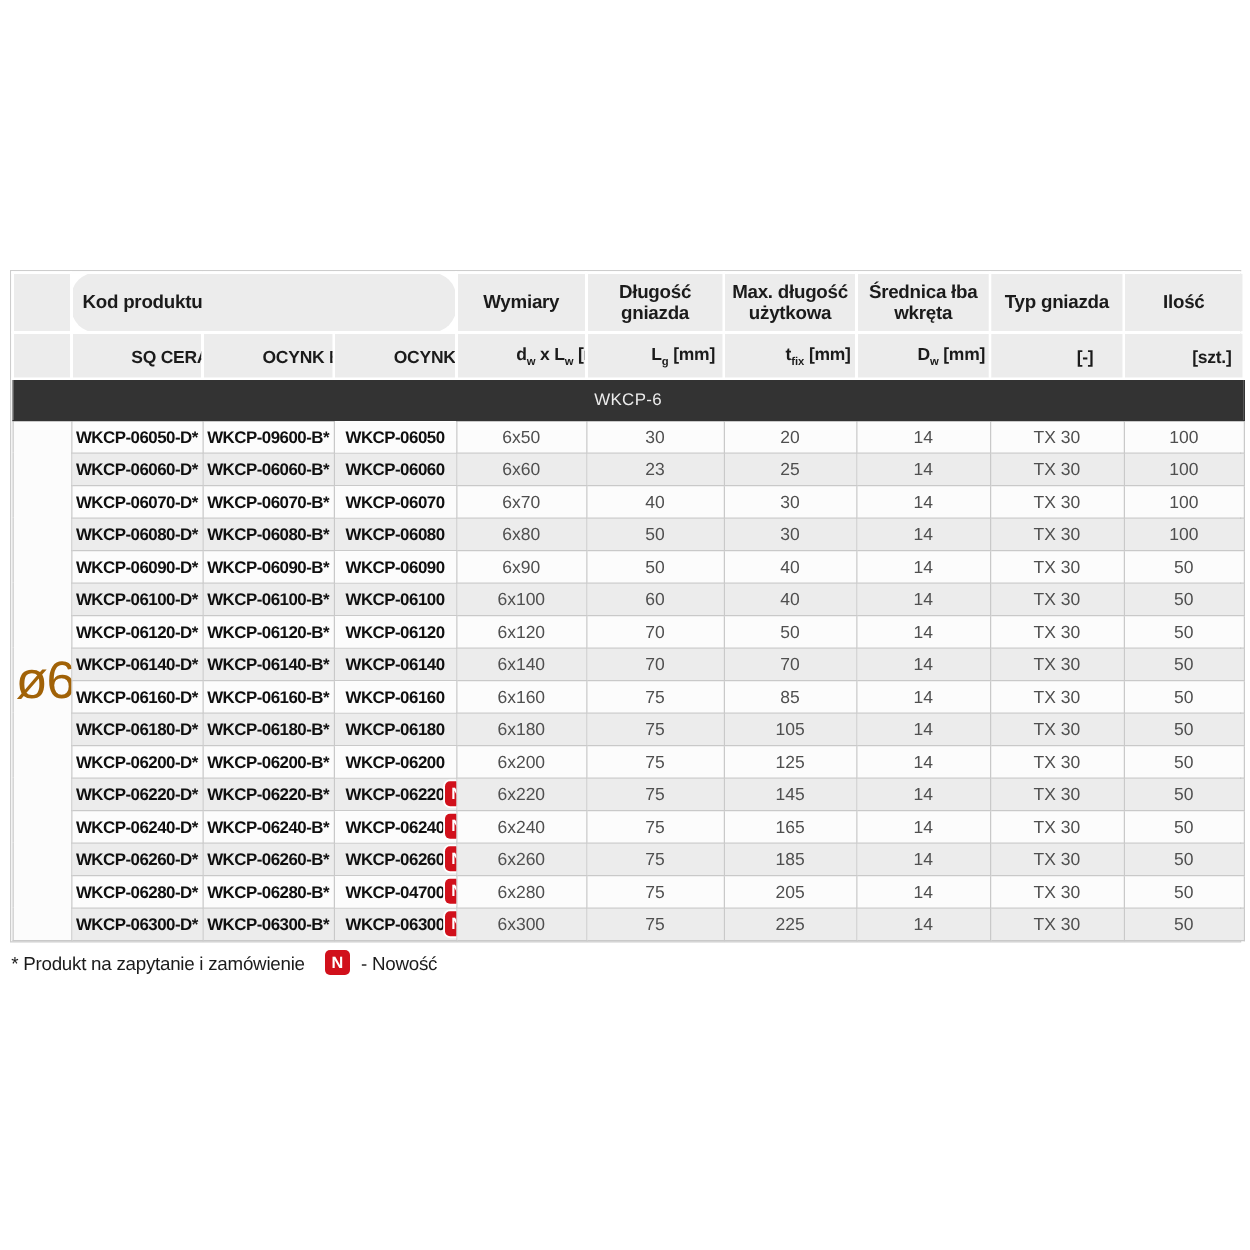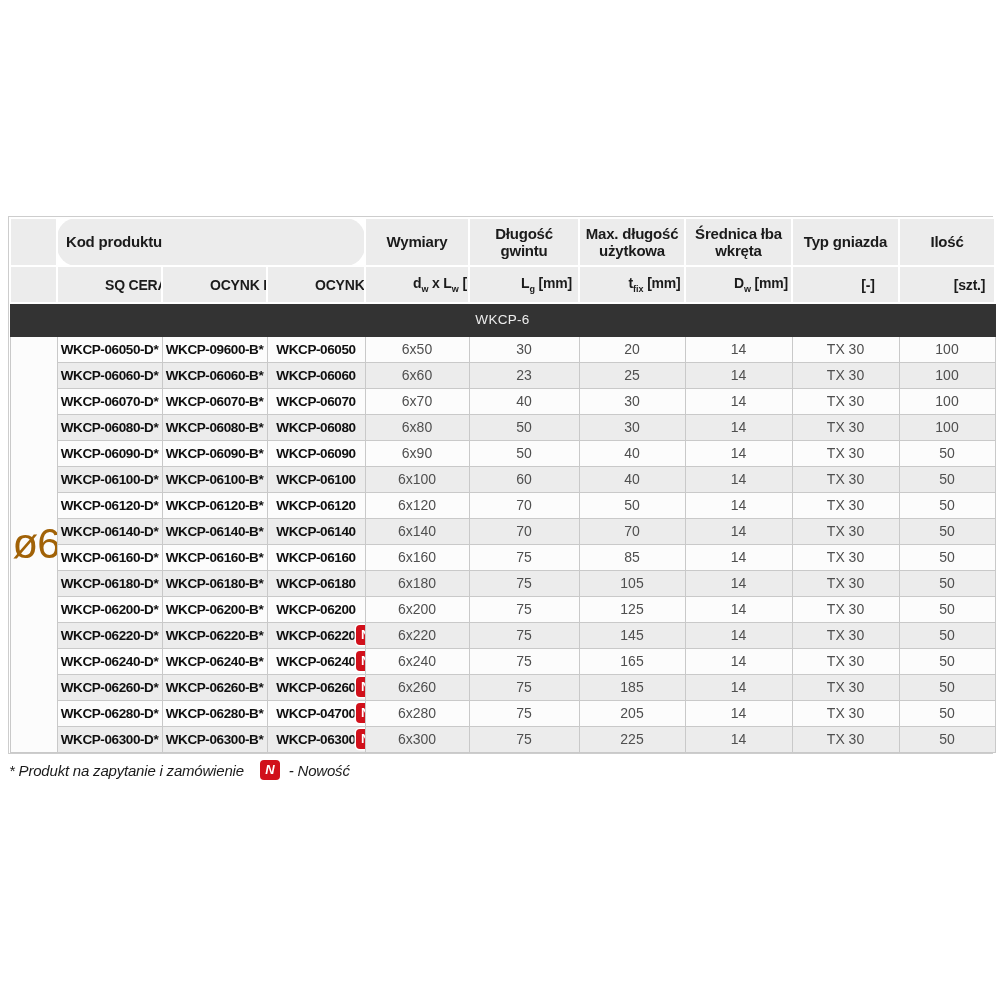--- a/index.html
+++ b/index.html
@@ -118,25 +118,24 @@
     right: -11px;
     top: 50%;
     transform: translateY(-50%);
     z-index: 2;
   }
   .footnote {
     position: absolute;
     left: 9px;
     top: 760px;
     display: flex;
-    align-items: center;
+    align-items: flex-end;
     font-size: 15px;
     color: #1b1b1b;
     letter-spacing: -0.2px;
-    font-style: italic;
   }
   .footnote .new-badge { margin-left: 16px; margin-right: 9px; box-shadow: none; }
 </style>
 </head>
 <body>
 
 <div class="canvas">
   <div class="table-wrap">
     <table>
       <colgroup>
@@ -149,21 +148,21 @@
           <col style="width:106px">
           <col style="width:107px">
         <col style="width:107px">
           <col style="width:96px">
       </colgroup>
       <thead>
         <tr>
           <th class="h1"></th>
           <th class="h1 left" colspan="3">Kod produktu</th>
           <th class="h1">Wymiary</th>
-          <th class="h1">Długość gwintu</th>
+          <th class="h1">Długość gniazda</th>
           <th class="h1">Max. długość użytkowa</th>
           <th class="h1">Średnica łba wkręta</th>
           <th class="h1">Typ gniazda</th>
           <th class="h1">Ilość</th>
         </tr>
         <tr>
           <th class="h2"></th>
           <th class="h2">SQ CERAMIC</th>
           <th class="h2">OCYNK BIAŁY</th>
           <th class="h2">OCYNK ŻÓŁTY</th>

